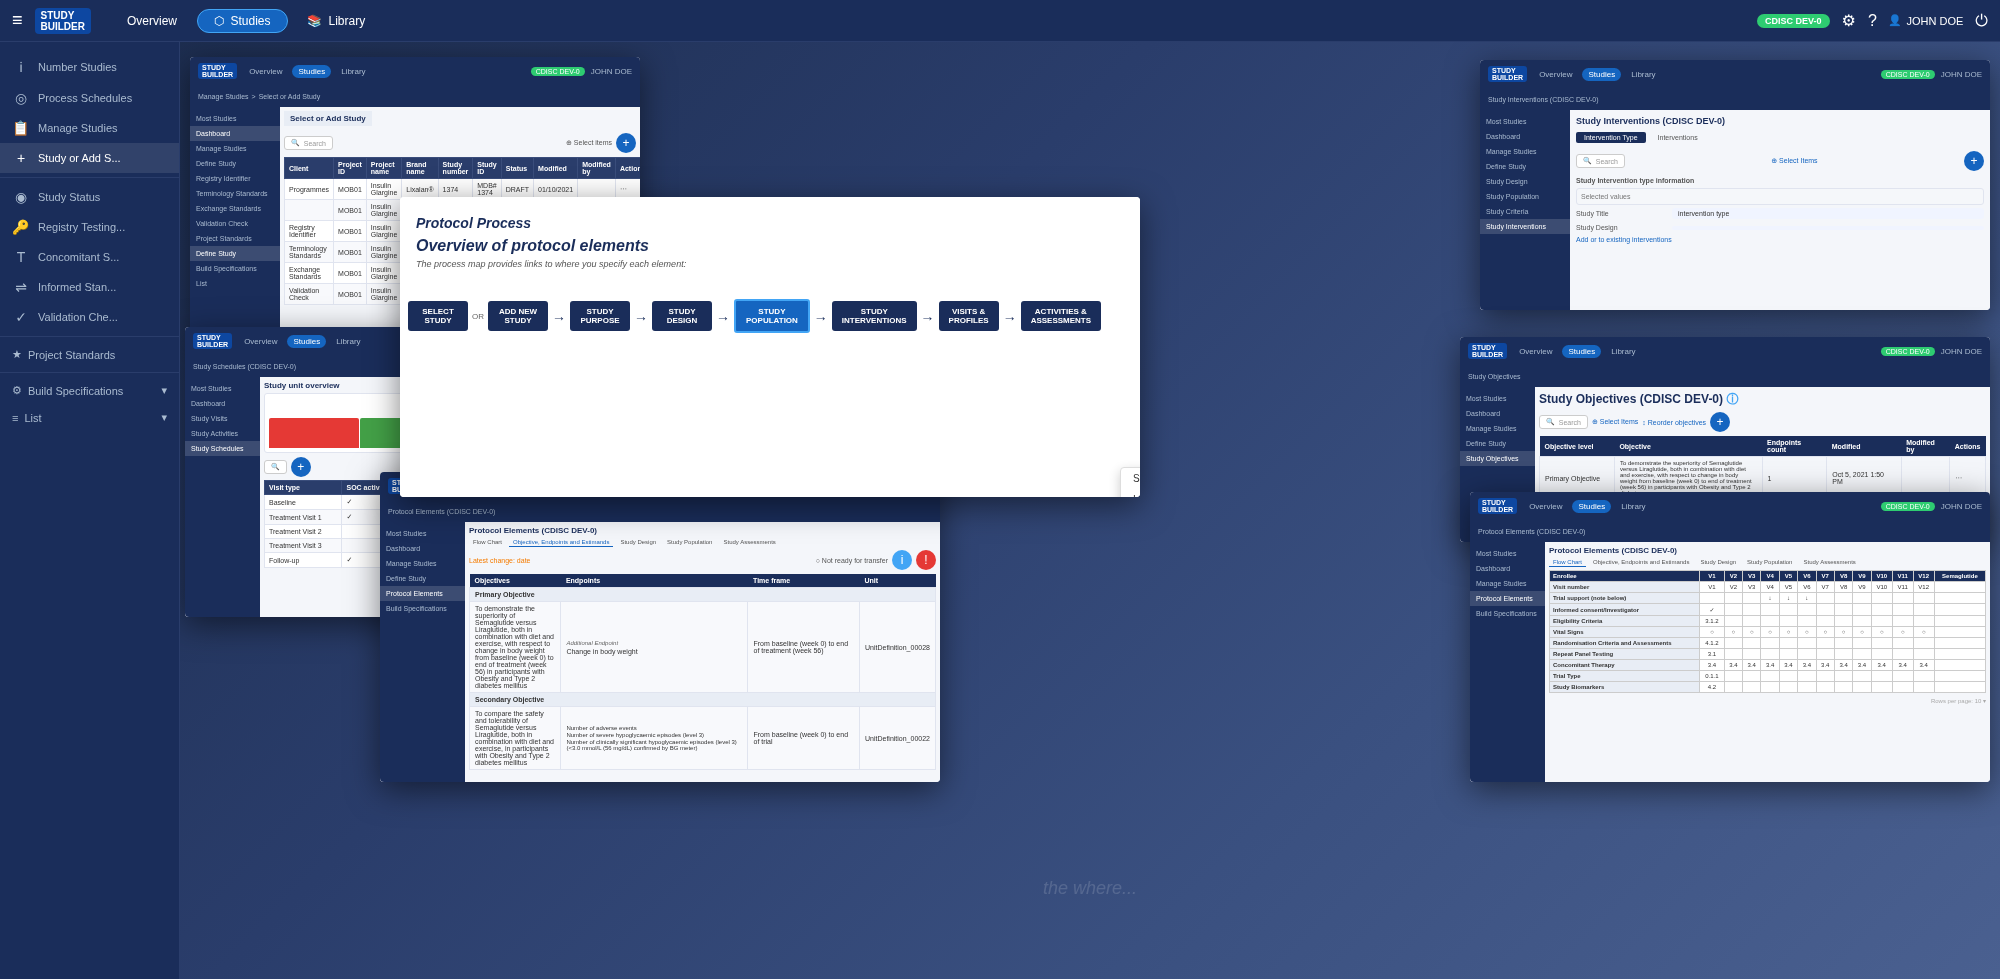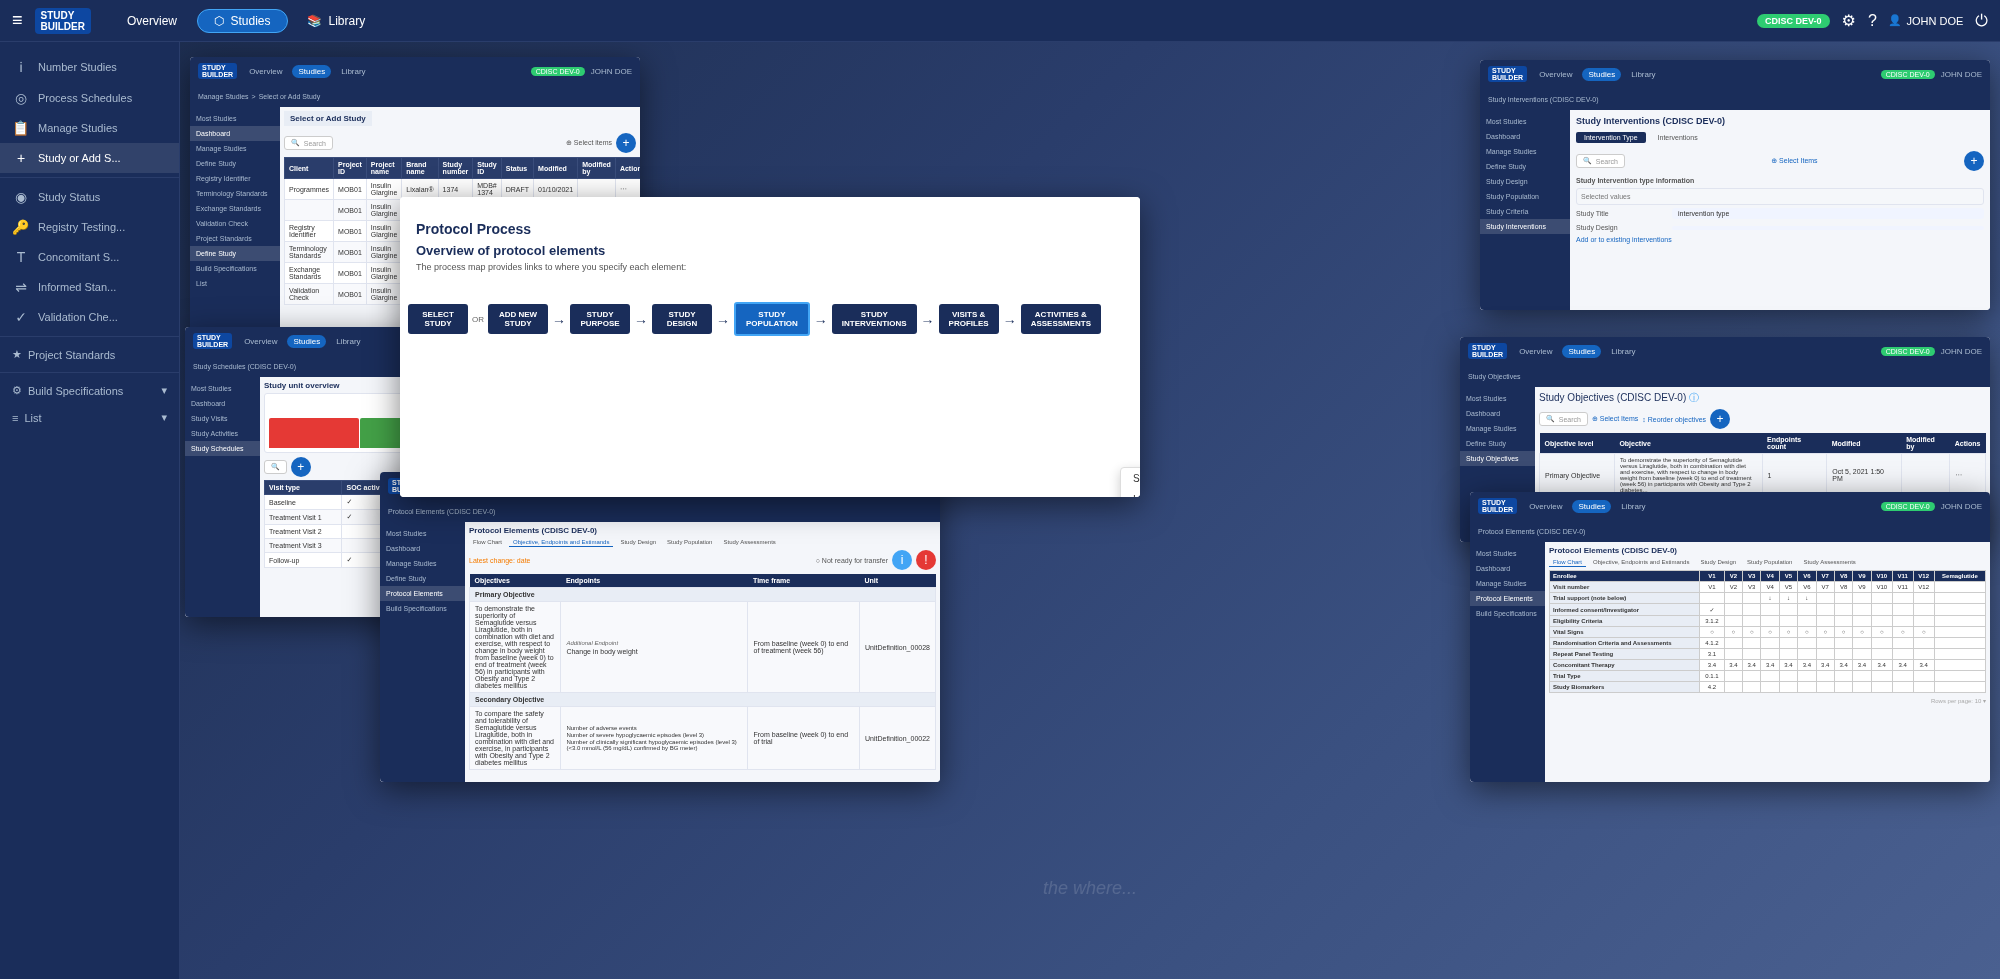--- a/index.html
+++ b/index.html
@@ -803,23 +803,23 @@
               </tr>
             </tbody>
           </table>
         </div>
       </div>
     </div>
   </div>
 
   <div class="screenshot-window win2">
     <div class="win-body" style="height:100%;background:white;">
-      <div style="padding:24px 16px 8px;">
+      <div style="padding:18px 16px 8px;font-style:italic;">
         <h2 style="font-size:14px;color:#1a2d5a;font-weight:bold;margin-bottom:6px;">Protocol Process</h2>
-        <h3 style="font-size:13px;color:#1a2d5a;font-weight:bold;margin-bottom:4px;">Overview of protocol elements</h3>
+        <h3 style="font-size:16px;color:#1a2d5a;font-weight:bold;margin-bottom:4px;">Overview of protocol elements</h3>
         <p style="font-size:9px;color:#555;margin-bottom:10px;">The process map provides links to where you specify each element:</p>
       </div>
       <div class="process-steps">
         <div class="process-step">SELECT<br>STUDY</div>
         <span class="process-or">OR</span>
         <div class="process-step">ADD NEW<br>STUDY</div>
         <span class="process-arrow">→</span>
         <div class="process-step">STUDY<br>PURPOSE</div>
         <span class="process-arrow">→</span>
         <div class="process-step">STUDY<br>DESIGN</div>
@@ -1114,21 +1114,21 @@
       <div style="display:flex;height:calc(100% - 22px)">
         <div class="inner-sidebar" style="width:75px;">
           <div class="inner-sidebar-item">Most Studies</div>
           <div class="inner-sidebar-item">Dashboard</div>
           <div class="inner-sidebar-item">Manage Studies</div>
           <div class="inner-sidebar-item">Define Study</div>
           <div class="inner-sidebar-item active">Study Objectives</div>
         </div>
         <div style="flex:1;padding:4px;overflow:auto;">
           <div style="display:flex;align-items:center;gap:4px;margin-bottom:4px;">
-            <div style="font-size:10px;font-weight:normal;color:#1a2d5a;">Study Objectives (CDISC DEV-0) <span style="color:#42a5f5;">ⓘ</span></div>
+            <div style="font-size:12px;font-weight:bold;color:#1a2d5a;">Study Objectives (CDISC DEV-0) <span style="color:#42a5f5;">ⓘ</span></div>
           </div>
           <div style="display:flex;align-items:center;gap:4px;margin-bottom:4px;">
             <div class="mini-search">
               <span>🔍</span>
               <span>Search</span>
             </div>
             <div style="font-size:7px;color:#1565c0;cursor:pointer;">⊕ Select Items</div>
             <div style="font-size:7px;color:#1565c0;cursor:pointer;">↕ Reorder objectives</div>
             <div class="circle-btn">+</div>
           </div>

